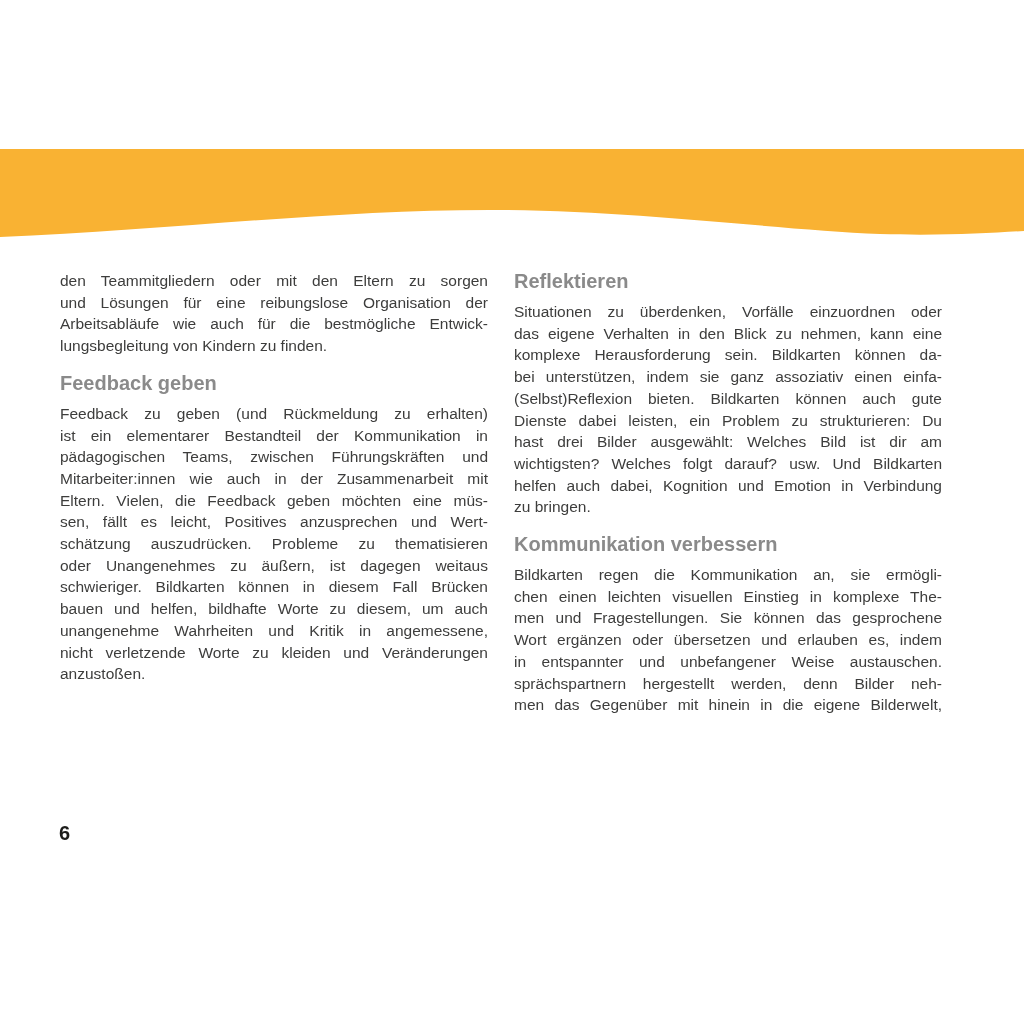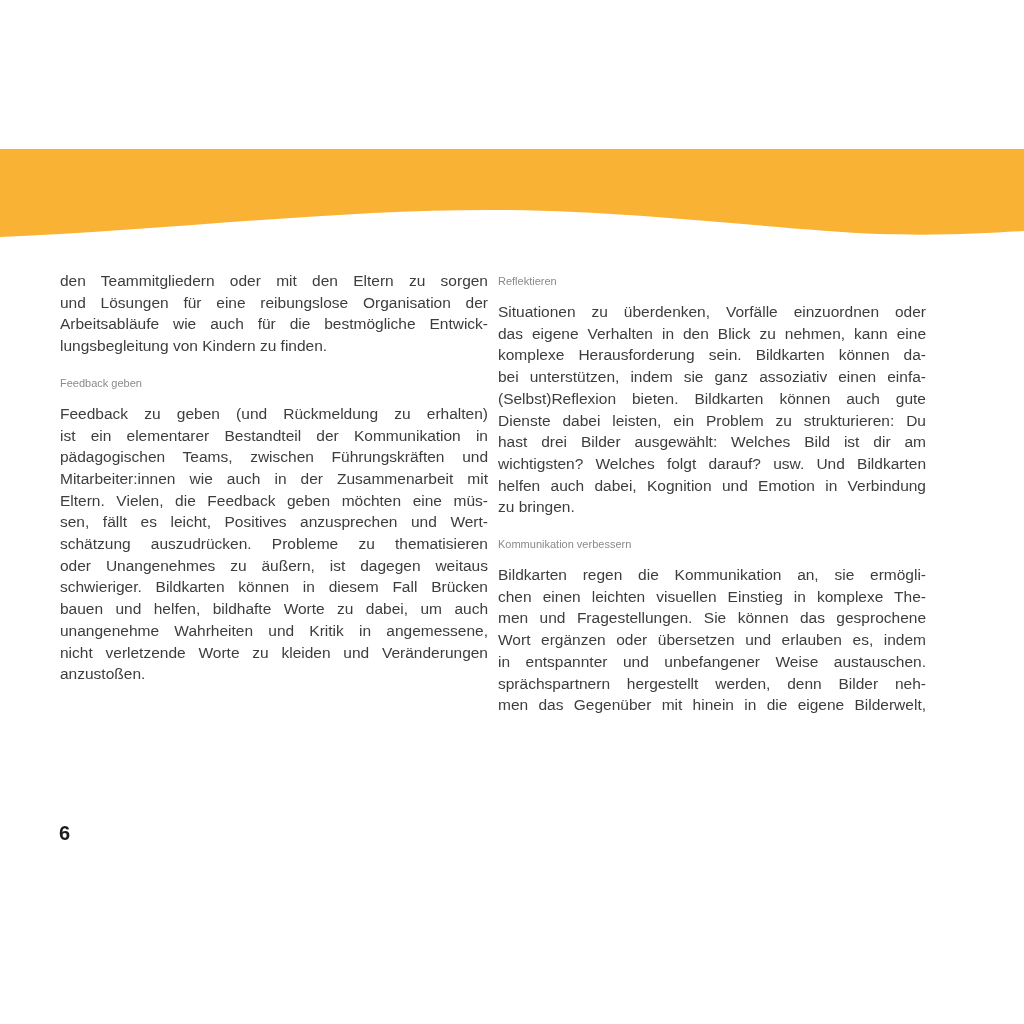--- a/index.html
+++ b/index.html
@@ -22,33 +22,33 @@
     width: 1024px;
     height: 242px;
     display: block;
   }
   .columns {
     position: absolute;
     left: 60px;
     top: 270px;
     width: 882px;
     display: flex;
-    gap: 10px;
+    gap: 26px;
   }
   .col {
     width: 428px;
   }
   .col > :first-child {
     margin-top: 0;
   }
   .subheading {
     margin: 15px 0 9px 0;
-    font-size: 11px;
+    font-size: 20px;
     line-height: 22px;
-    font-weight: normal;
+    font-weight: bold;
     color: #8a8a8a;
   }
   .para {
     margin: 0;
     font-size: 15.5px;
     line-height: 21.7px;
     color: #3d3d3c;
   }
   .line {
     display: block;
@@ -93,21 +93,21 @@
         <p class="para">
           <span class="line">Feedback zu geben (und Rückmeldung zu erhalten)</span>
           <span class="line">ist ein elementarer Bestandteil der Kommunikation in</span>
           <span class="line">pädagogischen Teams, zwischen Führungskräften und</span>
           <span class="line">Mitarbeiter:innen wie auch in der Zusammenarbeit mit</span>
           <span class="line">Eltern. Vielen, die Feedback geben möchten eine müs-</span>
           <span class="line">sen, fällt es leicht, Positives anzusprechen und Wert-</span>
           <span class="line">schätzung auszudrücken. Probleme zu thematisieren</span>
           <span class="line">oder Unangenehmes zu äußern, ist dagegen weitaus</span>
           <span class="line">schwieriger. Bildkarten können in diesem Fall Brücken</span>
-          <span class="line">bauen und helfen, bildhafte Worte zu dabei, um auch</span>
+          <span class="line">bauen und helfen, bildhafte Worte zu diesem, um auch</span>
           <span class="line">unangenehme Wahrheiten und Kritik in angemessene,</span>
           <span class="line">nicht verletzende Worte zu kleiden und Veränderungen</span>
           <span class="line last">anzustoßen.</span>
         </p>
       </div>
     <div class="col">
         <h3 class="subheading">Reflektieren</h3>
         <p class="para">
           <span class="line">Situationen zu überdenken, Vorfälle einzuordnen oder</span>
           <span class="line">das eigene Verhalten in den Blick zu nehmen, kann eine</span>

